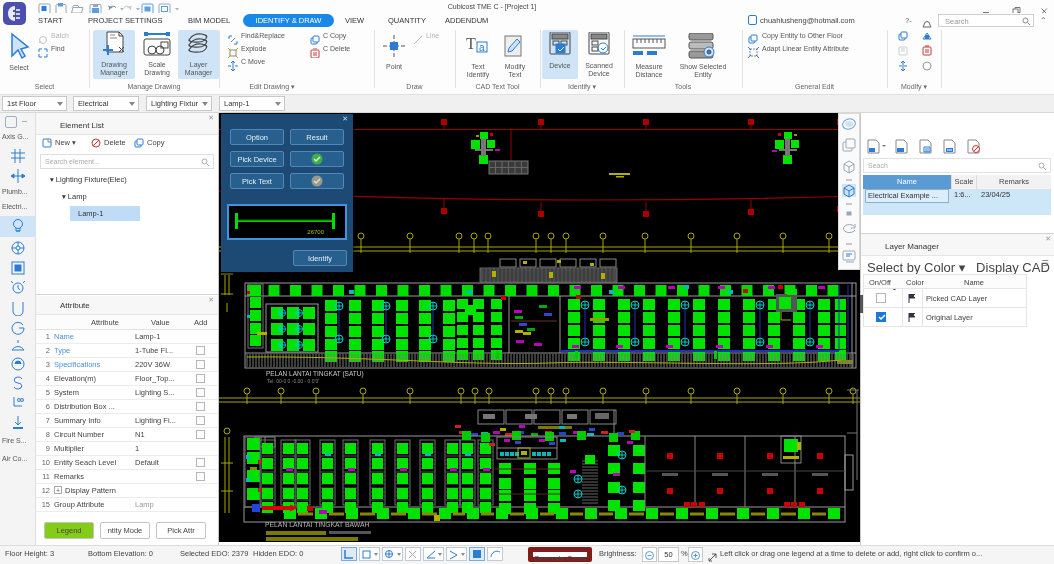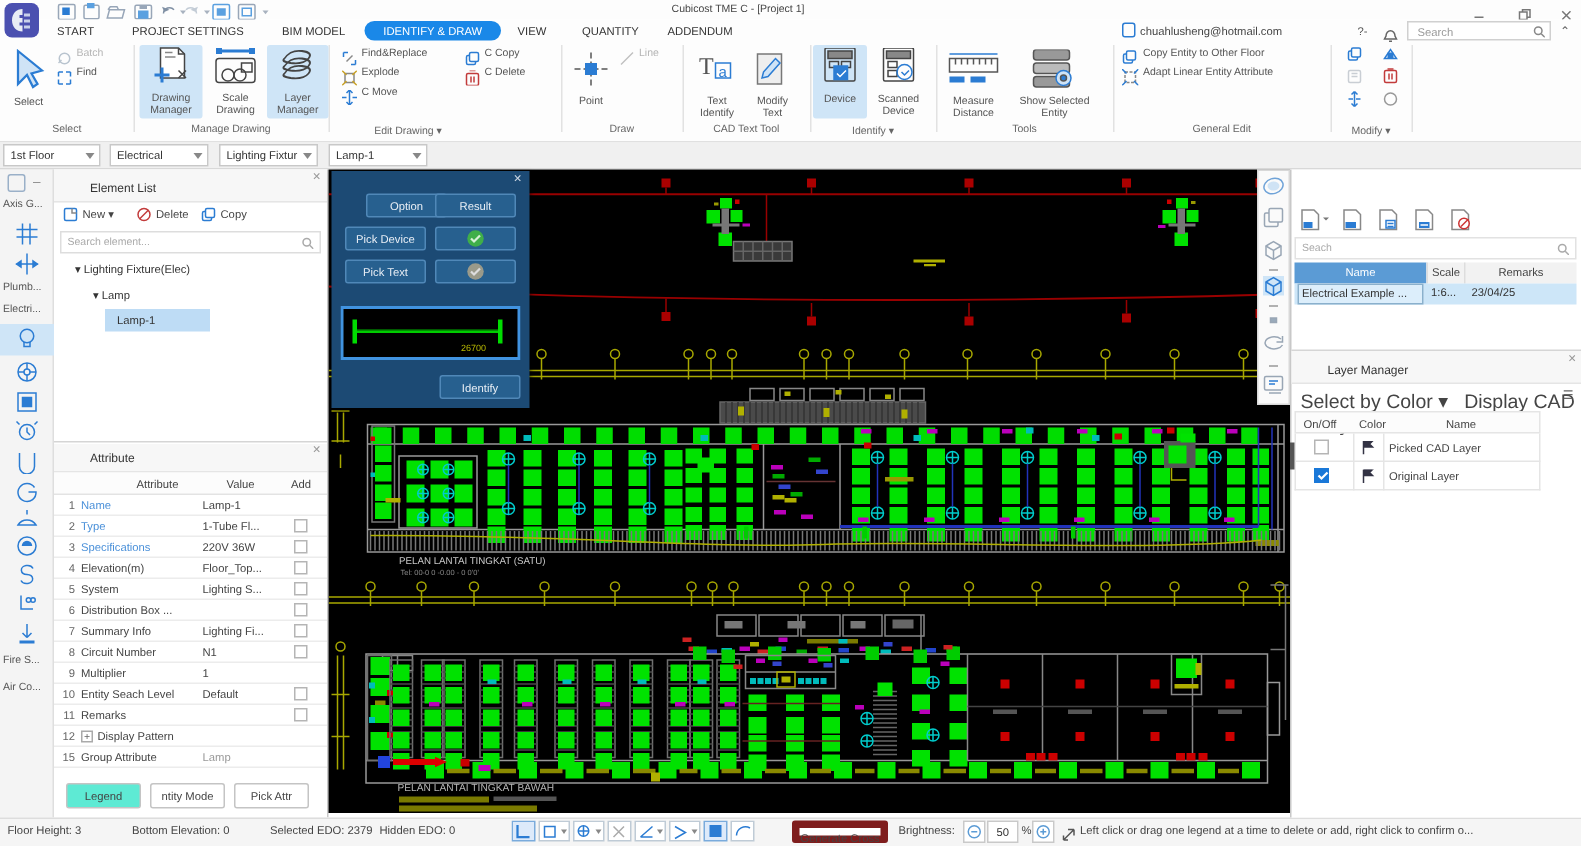--- a/index.html
+++ b/index.html
@@ -544,21 +544,21 @@
     <div class="arow">
         <i>12</i>
         <b><span style="display:inline-block;width:8px;height:8px;border:1px solid #aaa;text-align:center;line-height:7px;font-size:7px;color:#666;margin-right:3px;">+</span>Display Pattern</b>
       </div>
     <div class="arow">
         <i>15</i>
         <b>Group Attribute</b>
         <u style="color:#999;">Lamp</u>
       </div>
   </div>
-  <div style="position:absolute;left:8px;top:226px;width:50px;height:17px;border:1px solid #c4c4c4;border-radius:2px;background:#5eead4;text-align:center;font-size:7.5px;color:#444;line-height:16px;">Legend</div>
+  <div style="position:absolute;left:8px;top:226px;width:50px;height:17px;border:1px solid #c4c4c4;border-radius:2px;background:#84cc16;text-align:center;font-size:7.5px;color:#444;line-height:16px;">Legend</div>
   <div style="position:absolute;left:64px;top:226px;width:50px;height:17px;border:1px solid #c4c4c4;border-radius:2px;background:#fff;text-align:center;font-size:7.5px;color:#444;line-height:16px;">ntity Mode</div>
   <div style="position:absolute;left:120px;top:226px;width:50px;height:17px;border:1px solid #c4c4c4;border-radius:2px;background:#fff;text-align:center;font-size:7.5px;color:#444;line-height:16px;">Pick Attr</div>
 </div>
 
 <div class="abs" style="left:0;top:545px;width:1054px;height:19px;background:#f5f5f5;border-top:1px solid #ddd;"></div>
 <div class="abs t75" style="left:5px;top:549px;">Floor Height: 3</div>
 <div class="abs t75" style="left:88px;top:549px;">Bottom Elevation: 0</div>
 <div class="abs t75" style="left:180px;top:549px;">Selected EDO: 2379</div>
 <div class="abs t75" style="left:253px;top:549px;">Hidden EDO: 0</div>
 <div id="sb-tools" class="abs" style="left:341px;top:547px;width:185px;height:15px;">
@@ -1870,21 +1870,21 @@
       <svg style="position:absolute;right:4px;top:3px;" width="8" height="8" fill="none" stroke="#aaa">
           <circle cx="3.5" cy="3.5" r="2.5"></circle>
           <line x1="5.5" y1="5.5" x2="8" y2="8"></line>
         </svg>
     </div>
     <div style="position:absolute;left:2px;top:62px;width:188px;height:14px;font-size:7.5px;">
       <div style="position:absolute;left:0;top:0;width:88px;height:14px;background:#5b9bd5;color:#fff;text-align:center;line-height:14px;">Name</div>
       <div style="position:absolute;left:88px;top:0;width:25px;height:14px;background:#f2f2f2;color:#444;text-align:center;line-height:14px;border-left:1px solid #ddd;">Scale</div>
       <div style="position:absolute;left:113px;top:0;width:75px;height:14px;background:#f2f2f2;color:#444;text-align:center;line-height:14px;border-left:1px solid #ddd;">Remarks</div>
     </div>
-    <div style="position:absolute;left:2px;top:76px;width:188px;height:14px;background:#cde6f8;font-size:7.5px;color:#333;">
+    <div style="position:absolute;left:2px;top:76px;width:188px;height:26px;background:#cde6f8;font-size:7.5px;color:#333;">
       <span style="position:absolute;left:2px;top:2px;width:84px;border:1px solid #8ab0cc;background:#dceefb;padding:0 0 1px 2px;top:0;line-height:11px;">Electrical Example ...</span>
       <span style="position:absolute;left:91px;top:1px;">1:6...</span>
       <span style="position:absolute;left:118px;top:1px;">23/04/25</span>
     </div>
   </div>
 
   <div style="position:absolute;left:0;top:120px;width:194px;height:210px;border-top:1px solid #d5d5d5;">
     <div style="position:absolute;left:0;top:0;width:100%;height:22px;background:#f7f7f7;border-bottom:1px solid #e5e5e5;">
       <span class="ptitle" style="position:absolute;left:8px;top:8px;">Layer Manager</span>
       <span style="position:absolute;right:4px;top:1px;font-size:7px;color:#999;">✕</span>
@@ -1950,21 +1950,21 @@
   <g transform="translate(2,134)">
         <rect x="1" y="1" width="12" height="9" rx="1"></rect>
         <path d="M4 12h8"></path>
         <path d="M4 4h6M4 6h4" stroke="#2b7cd3"></path>
       </g>
   </svg>
 </div>
 
 <div class="abs" style="left:221px;top:114px;width:132px;height:158px;background:#1c4a74;z-index:20;box-shadow:1px 1px 3px rgba(0,0,0,0.5);">
   <span style="position:absolute;right:5px;top:1px;font-size:7px;color:#cdd8e4;">✕</span>
-  <div class="dbtn" style="left:23px;top:15px;">Option</div>
+  <div class="dbtn" style="left:9px;top:15px;">Option</div>
   <div class="dbtn" style="left:69px;top:15px;">Result</div>
   <div class="dbtn" style="left:9px;top:37px;">Pick Device</div>
   <div class="dbtn" style="left:69px;top:37px;"><svg width="12" height="12" style="margin-top:1px;">
         <circle cx="6" cy="6" r="5.5" fill="#3fae49"></circle>
         <path d="M3 6l2 2 4-4" stroke="#d7f0d7" fill="none" stroke-width="1.5"></path>
       </svg></div>
   <div class="dbtn" style="left:9px;top:59px;">Pick Text</div>
   <div class="dbtn" style="left:69px;top:59px;"><svg width="12" height="12" style="margin-top:1px;">
         <circle cx="6" cy="6" r="5.5" fill="#9a9a8a"></circle>
         <path d="M3 6l2 2 4-4" stroke="#ddd" fill="none" stroke-width="1.5"></path>

